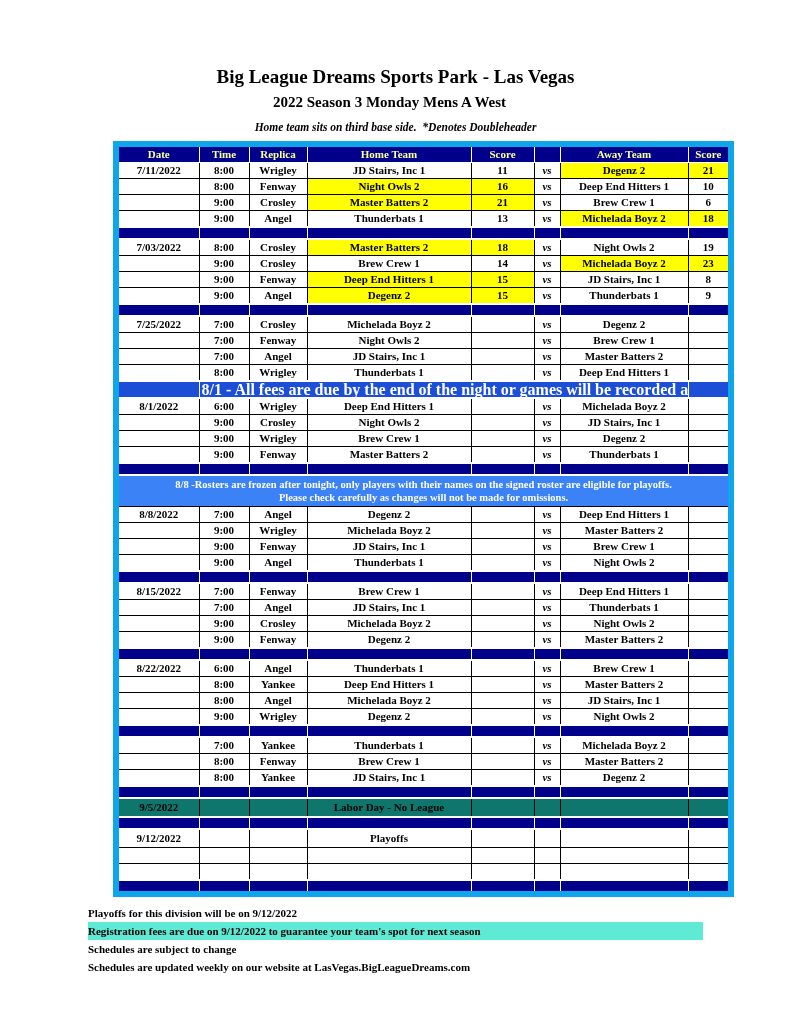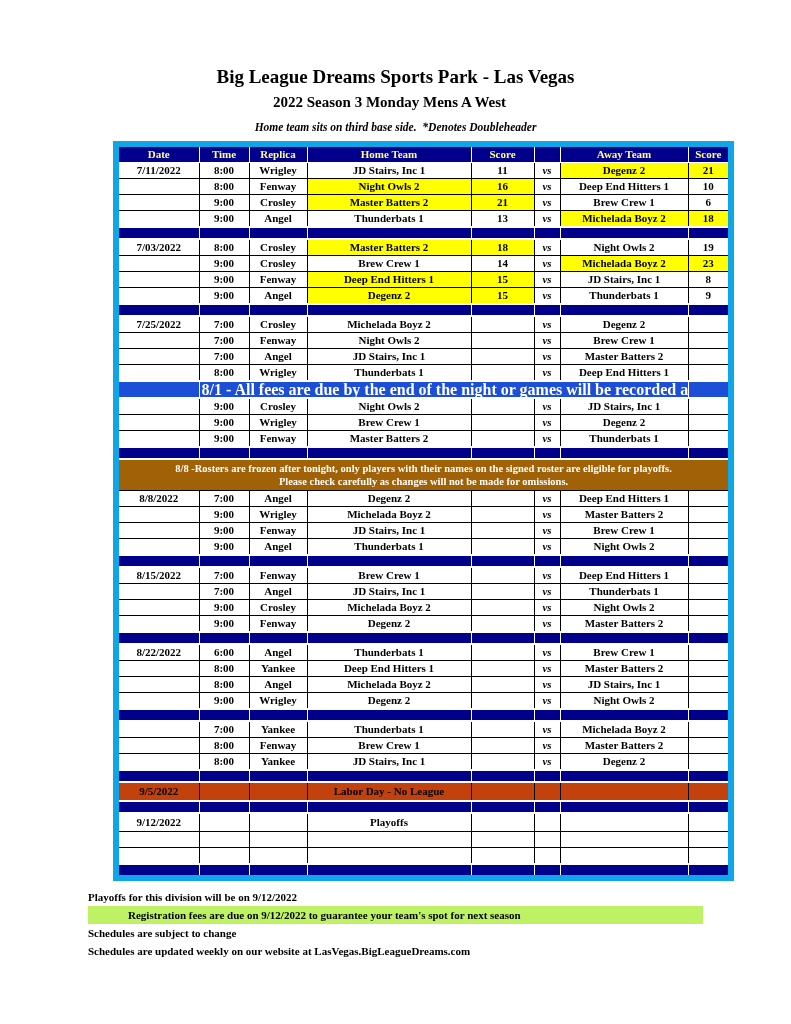--- a/index.html
+++ b/index.html
@@ -23,30 +23,30 @@
   td.yw{background:#FFFF00;}
 
   tr.sep td{background:#00008B;border:1px solid #fff;border-top:2px solid #fff;border-bottom:2px solid #fff;height:8px;line-height:8px;}
   tr.sep td:first-child{border-left:2px solid #000;}
   tr.sep td:last-child{border-right:2px solid #000;}
 
   tr.navy-note td{background:#1d4ed8;color:#fff;border:1px solid #fff;border-top:2px solid #fff;border-bottom:2px solid #fff;height:13px;font-size:16px;}
   tr.navy-note td:first-child{border-left:2px solid #000;}
   tr.navy-note td:last-child{border-right:2px solid #000;}
 
-  tr.red-banner td{background:#a16207;color:#fff;border:1px solid #FF0000;border-bottom:1px solid #000;
+  tr.red-banner td{background:#3b82f6;color:#fff;border:1px solid #FF0000;border-bottom:1px solid #000;
     height:auto;font-size:10.5px;line-height:13px;padding:2px 0;white-space:normal;}
 
-  tr.gray-row td{background:#c2410c;height:15px;}
+  tr.gray-row td{background:#0f766e;height:15px;}
   tr.plain-row td{height:15px;}
   tr.empty-row td{height:13px;}
 
   .footer{width:615px;margin:7px 0 0 88px;}
   .footer-line{font-size:11px;font-weight:bold;line-height:18px;color:#000;}
-  .footer-line.hl{background:#bef264;padding-left:40px;}
+  .footer-line.hl{background:#5eead4;}
 </style>
 </head>
 <body>
 
 <div class="page">
   <div class="title">Big League Dreams Sports Park - Las Vegas</div>
   <div class="subtitle">2022 Season 3 Monday Mens A West</div>
   <div class="note">Home team sits on third base side.  *Denotes Doubleheader</div>
 
   <table class="sched">
@@ -212,20 +212,30 @@
           <td class="vs">vs</td>
           <td>Deep End Hitters 1</td>
           <td></td>
         </tr>
         <tr class="navy-note">
           <td></td>
           <td colspan="6">8/1 - All fees are due by the end of the night or games will be recorded as a forfeit</td>
           <td></td>
         </tr>
         <tr class="game-row">
+          <td>8/1/2022</td>
+          <td>6:00</td>
+          <td>Wrigley</td>
+          <td>Deep End Hitters 1</td>
+          <td></td>
+          <td class="vs">vs</td>
+          <td>Michelada Boyz 2</td>
+          <td></td>
+        </tr>
+        <tr class="game-row">
           <td></td>
           <td>9:00</td>
           <td>Crosley</td>
           <td>Night Owls 2</td>
           <td></td>
           <td class="vs">vs</td>
           <td>JD Stairs, Inc 1</td>
           <td></td>
         </tr>
         <tr class="game-row">

